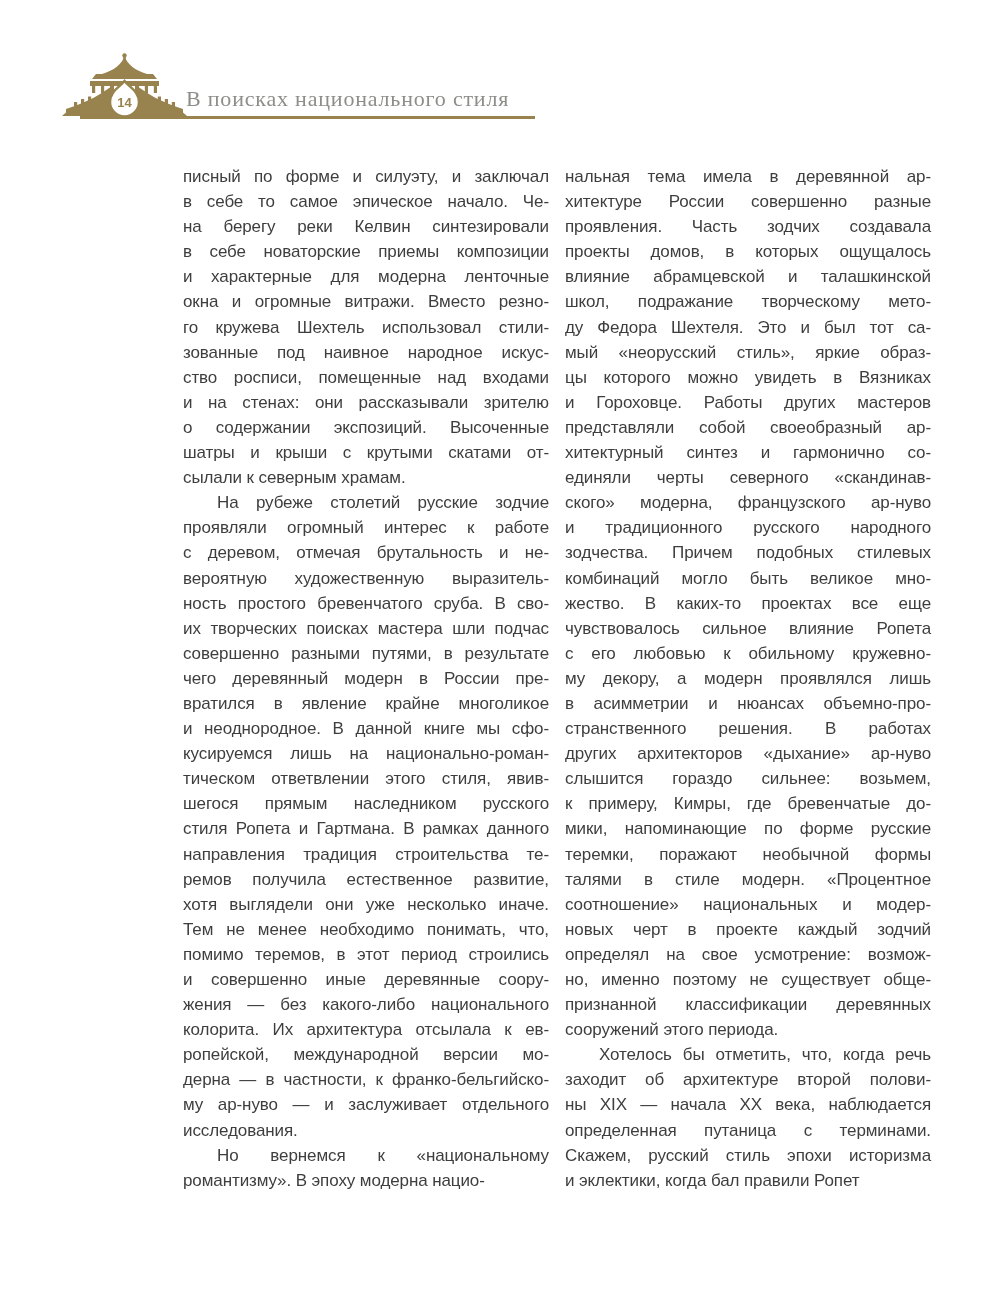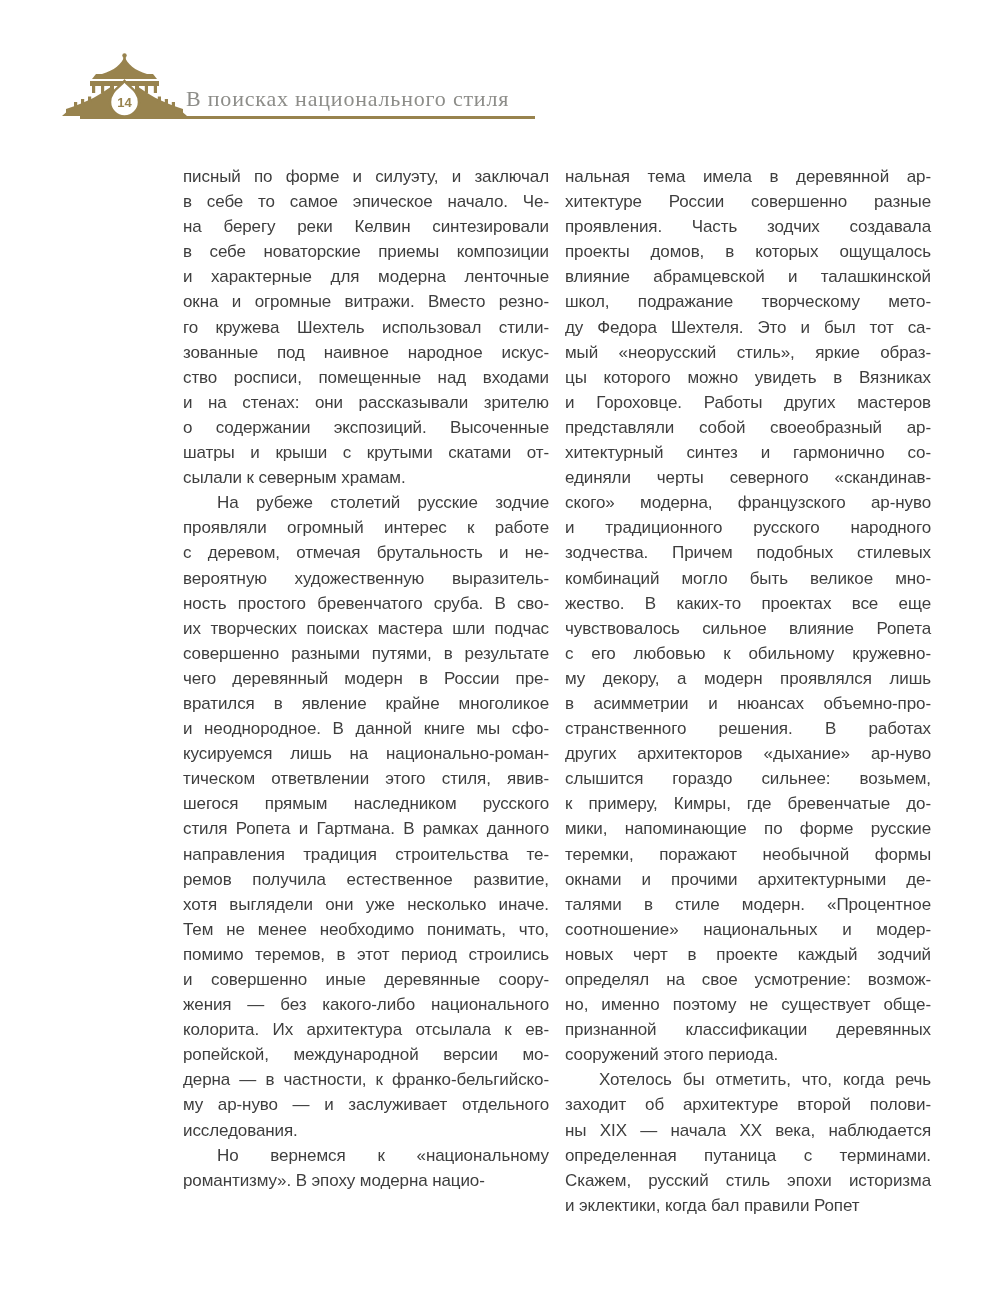--- a/index.html
+++ b/index.html
@@ -193,21 +193,20 @@
           <div class="line">чувствовалось сильное влияние Ропета</div>
           <div class="line">с его любовью к обильному кружевно-</div>
           <div class="line">му декору, а модерн проявлялся лишь</div>
           <div class="line">в асимметрии и нюансах объемно-про-</div>
           <div class="line">странственного решения. В работах</div>
           <div class="line">других архитекторов «дыхание» ар-нуво</div>
           <div class="line">слышится гораздо сильнее: возьмем,</div>
           <div class="line">к примеру, Кимры, где бревенчатые до-</div>
           <div class="line">мики, напоминающие по форме русские</div>
           <div class="line">теремки, поражают необычной формы</div>
-          <div class="line">окнами и прочими архитектурными де-</div>
           <div class="line">талями в стиле модерн. «Процентное</div>
           <div class="line">соотношение» национальных и модер-</div>
           <div class="line">новых черт в проекте каждый зодчий</div>
           <div class="line">определял на свое усмотрение: возмож-</div>
           <div class="line">но, именно поэтому не существует обще-</div>
           <div class="line">признанной классификации деревянных</div>
           <div class="line last">сооружений этого периода.</div>
         </div>
         <div class="para">
           <div class="line indent">Хотелось бы отметить, что, когда речь</div>

